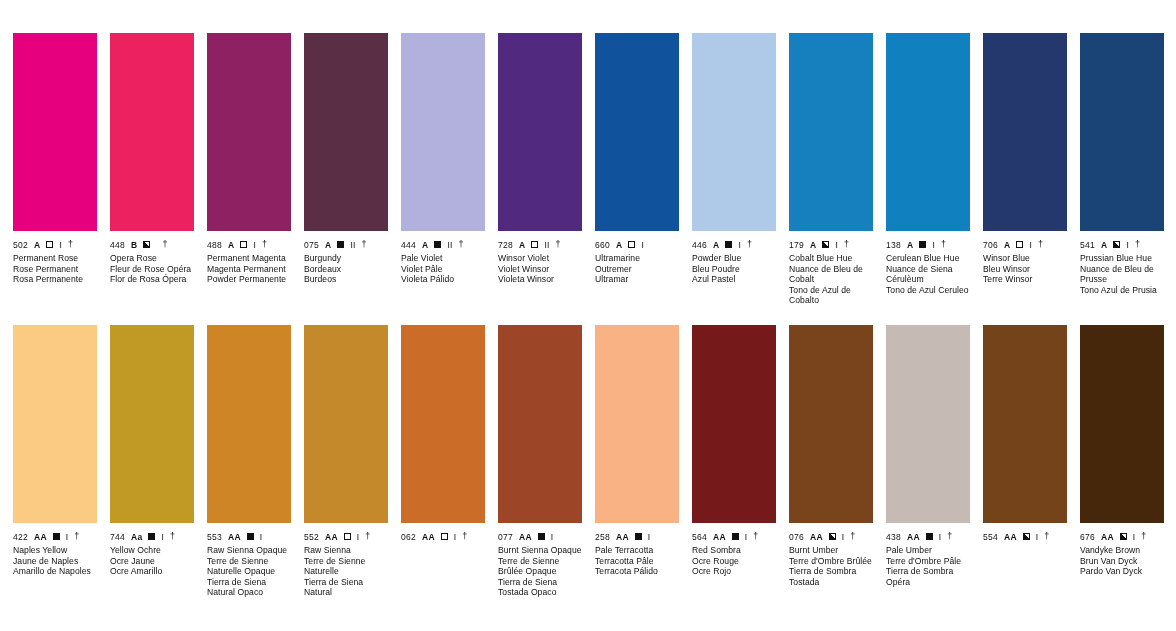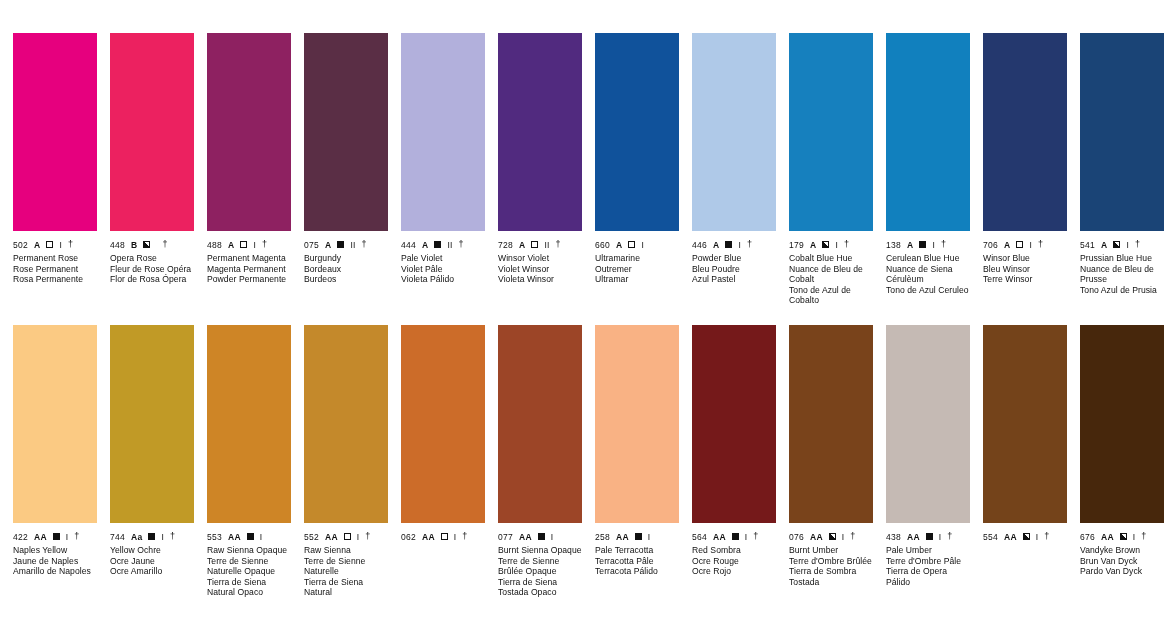--- a/index.html
+++ b/index.html
@@ -422,21 +422,21 @@
         <div class="meta">
           <span class="code">438</span>
           <span class="perm">AA</span>
           <span class="opacity-box opaque"></span>
           <span class="series">I</span>
           <span class="dagger">†</span>
         </div>
         <div class="names">
           <div class="name-en">Pale Umber</div>
           <div class="name-fr">Terre d'Ombre Pâle</div>
-          <div class="name-es">Tierra de Opera Pálido</div>
+          <div class="name-es">Tierra de Sombra Opéra</div>
         </div>
       </div>
       <div class="col">
         <div class="swatch" style="background: rgb(116, 67, 26);"></div>
         <div class="meta">
           <span class="code">554</span>
           <span class="perm">AA</span>
           <span class="opacity-box semi"></span>
           <span class="series">I</span>
           <span class="dagger">†</span>

